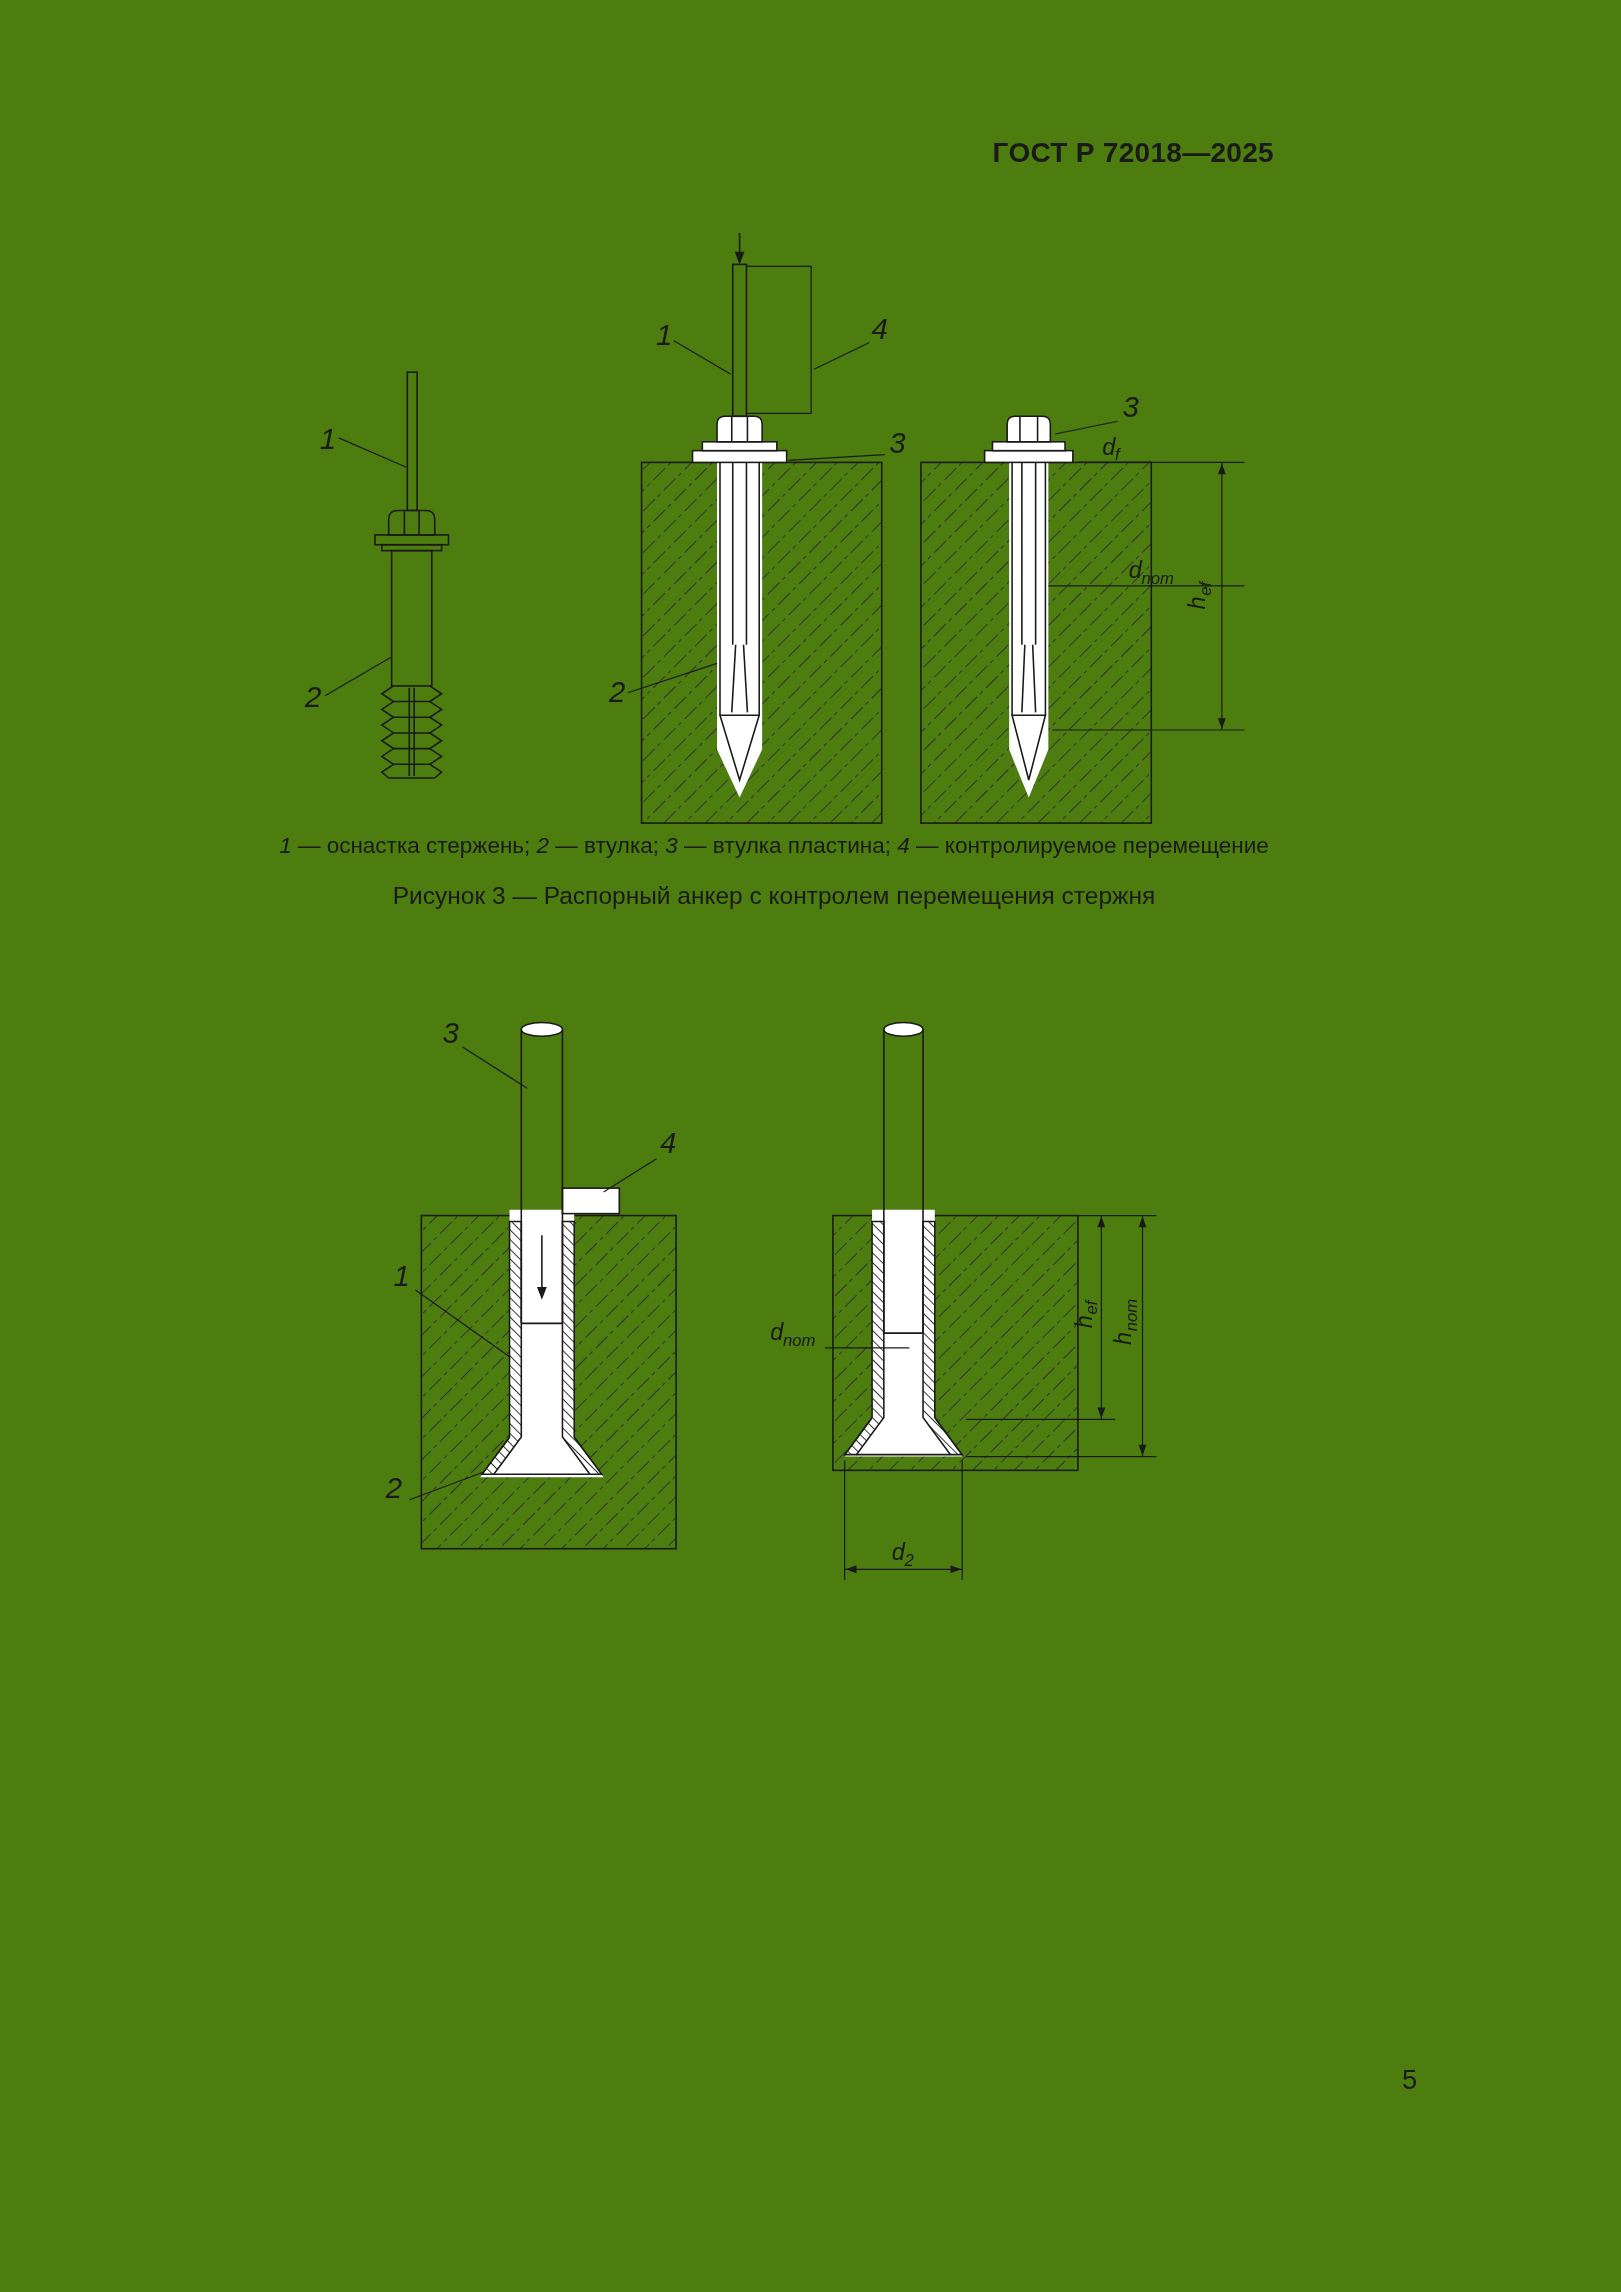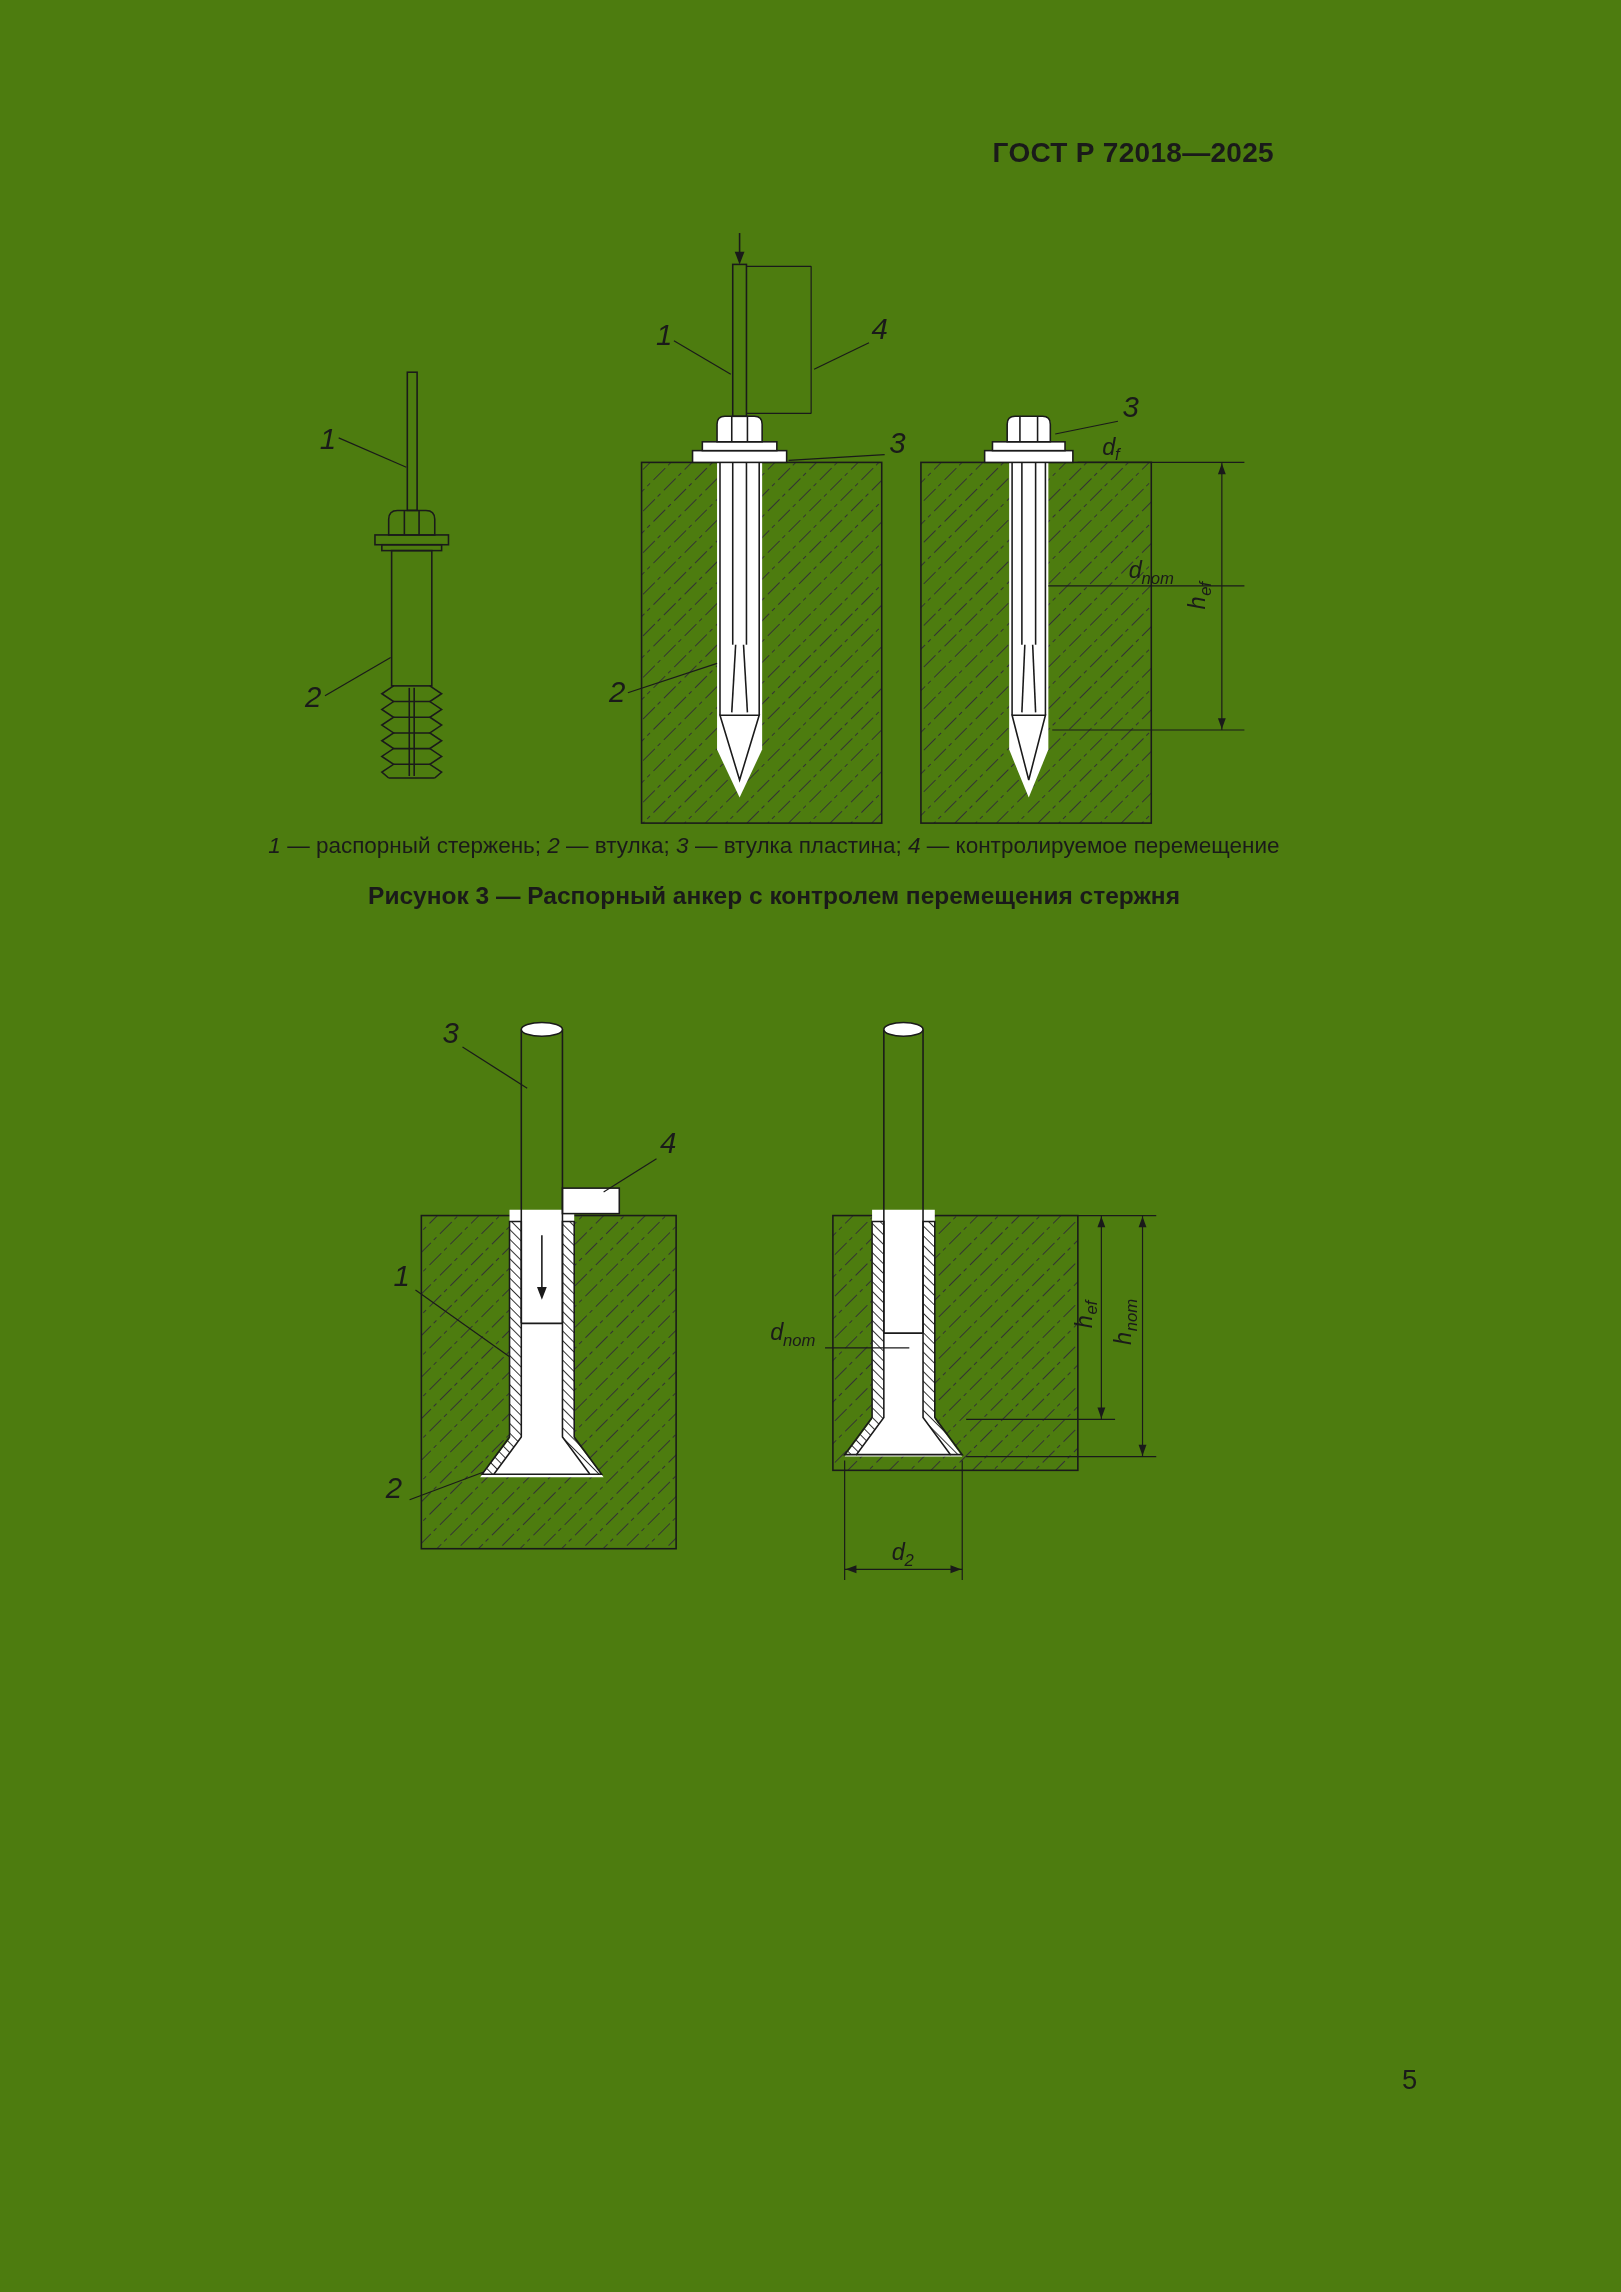--- a/index.html
+++ b/index.html
@@ -11,21 +11,21 @@
   }
   .header{
     position:absolute;top:137px;left:0;width:1274px;text-align:right;
     font-weight:bold;font-size:28px;letter-spacing:0.3px;
   }
   .legend{
     position:absolute;left:176px;width:1196px;text-align:center;font-size:22.5px;
   }
   .legend .num{font-style:italic;}
   .caption{
-    position:absolute;left:176px;width:1196px;text-align:center;font-size:24.5px;font-weight:bold;
+    position:absolute;left:176px;width:1196px;text-align:center;font-size:24.5px;
   }
   .pageno{position:absolute;top:2064px;left:1402px;font-size:27.4px;}
   svg.fig{position:absolute;}
   #fig3{left:274px;top:225px;}
   #fig4{left:372px;top:1000px;}
   .lbl{font:italic 30px "Liberation Sans",sans-serif;fill:#1a1a1a;}
   .dim{font:italic 24px "Liberation Sans",sans-serif;fill:#1a1a1a;}
   .sub{font:italic 17px "Liberation Sans",sans-serif;fill:#1a1a1a;}
 </style>
 </head>
@@ -138,21 +138,21 @@
     <text class="sub" x="858" y="240">f</text>
     <text class="dim" x="872" y="360">d</text>
     <text class="sub" x="885" y="366">nom</text>
     <g transform="rotate(-90 950 392)">
       <text class="dim" x="950" y="392">h</text>
       <text class="sub" x="964" y="398">ef</text>
     </g>
   </svg>
 
   <div class="legend" style="top:833px">
-    <span class="num">1</span><span> — распорный стержень; </span><span class="num">2</span><span> — втулка; </span><span class="num">3</span><span> — втулка пластина; </span><span class="num">4</span><span> — контролируемое перемещение</span>
+    <span class="num">1</span><span> — оснастка стержень; </span><span class="num">2</span><span> — втулка; </span><span class="num">3</span><span> — втулка пластина; </span><span class="num">4</span><span> — контролируемое перемещение</span>
   </div>
   <div class="caption" style="top:882px">Рисунок 3 — Распорный анкер с контролем перемещения стержня</div>
 
   <svg id="fig4" class="fig" width="814" height="632" viewBox="0 0 830 645">
     <defs>
       <pattern id="concrete2" patternUnits="userSpaceOnUse" width="30" height="15" patternTransform="rotate(-45)">
         <line x1="0" y1="7.5" x2="30" y2="7.5" stroke="#333" stroke-width="1.1" stroke-dasharray="17 4 4 5"></line>
       </pattern>
       <pattern id="steel2" patternUnits="userSpaceOnUse" width="7" height="7" patternTransform="rotate(45)">
         <line x1="0" y1="3.5" x2="7" y2="3.5" stroke="#333" stroke-width="1"></line>

